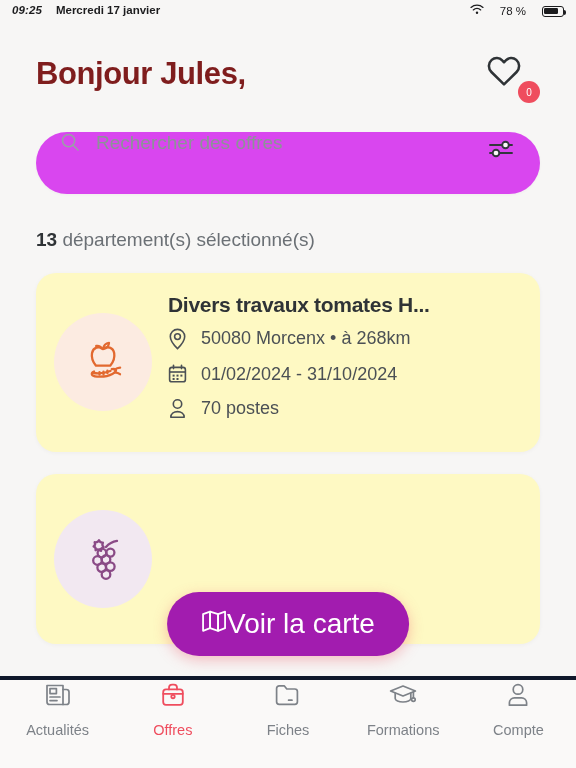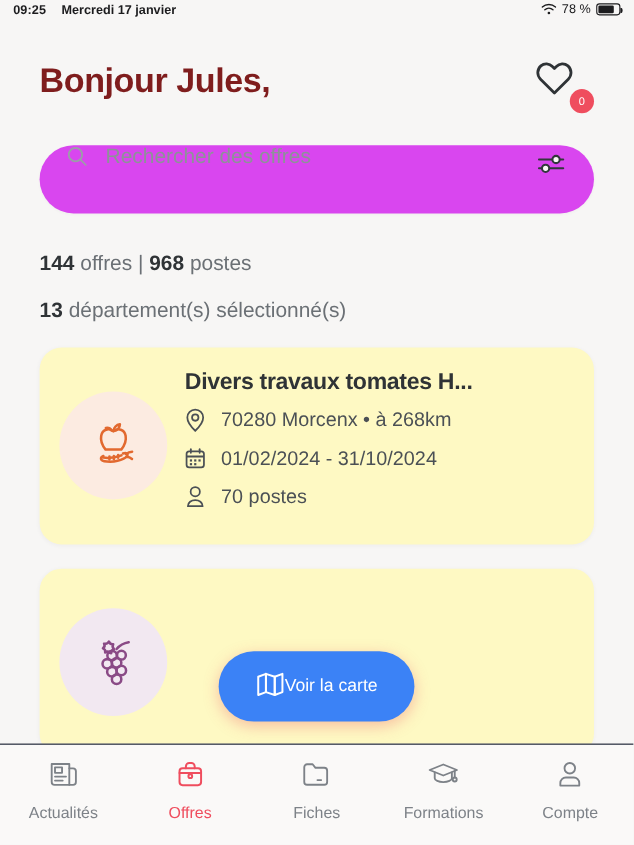--- a/index.html
+++ b/index.html
@@ -12,23 +12,23 @@
   body { position:relative; }
 
   
   .statusbar{
     height:20px; width:100%;
     display:flex; align-items:center;
     padding:0 12px;
     font-size:11.5px; color:#1c1c1e;
     background:#f7f6f5;
   }
-  .sb-time{ font-weight:600; letter-spacing:.1px; }
+  .sb-time{ font-weight:600; letter-spacing:.1px;font-style:italic; }
   .sb-date{ margin-left:14px; font-weight:700; }
-  .sb-right{ margin-left:auto; display:flex; align-items:flex-start; gap:5px; }
+  .sb-right{ margin-left:auto; display:flex; align-items:flex-end; gap:16px; }
   .sb-batt-pct{ font-size:11.5px; }
   .battery{
     width:22px;height:11px;border:1.3px solid #1c1c1e;border-radius:3px;
     position:relative; display:flex; align-items:center; padding:1.3px;
   }
   .battery::after{
     content:""; position:absolute; right:-3px; top:3px;
     width:2px;height:5px;background:#1c1c1e;border-radius:0 2px 2px 0;
   }
   .battery .fill{ height:100%; width:78%; background:#1c1c1e; border-radius:1.2px; }
@@ -104,36 +104,36 @@
   .card-row{
     display:flex; align-items:flex-start; gap:11px;
     font-size:18px; color:#4b5055; line-height:1.35; margin-bottom:6px;
   }
   .card-row .ic{ flex:0 0 22px; padding-top:2px; }
 
   
   .map-btn{
     position:absolute; left:50%; transform:translateX(-50%);
     bottom:112px;
-    background:#3b82f6; color:#fff;
+    background:#a21caf; color:#fff;
     border:none; border-radius:32px;
     height:64px; padding:0 34px;
     display:flex; align-items:center; gap:0;
     font-family:"Liberation Sans", sans-serif;
-    font-size:16px;
+    font-size:28px;
     box-shadow:0 4px 14px rgba(234,80,95,.35);
     cursor:pointer;
   }
 
   
   .tabbar{
     position:absolute; left:0; right:0; bottom:0;
     height:92px; background:#faf9f8;
-    border-top:1px solid #0f172a;
-    display:flex; align-items:flex-start; padding-top:12px;
+    border-top:4px solid #0f172a;
+    display:flex; align-items:flex-start; 
   }
   .tab{
     flex:1; display:flex; flex-direction:column;
     align-items:center; gap:8px; cursor:pointer;
   }
   .tab-label{ font-size:14.5px; color:#7d8288; }
   .tab.active .tab-label{ color:#ef4d5e; }
 </style>
 </head>
 <body>
@@ -181,23 +181,20 @@
       <line x1="2" y1="7" x2="24" y2="7" stroke="#32373c" stroke-width="1.9" stroke-linecap="round"></line>
       <line x1="2" y1="15" x2="24" y2="15" stroke="#32373c" stroke-width="1.9" stroke-linecap="round"></line>
       <circle cx="17.5" cy="7" r="3.3" fill="#faf9f8" stroke="#32373c" stroke-width="1.9"></circle>
       <circle cx="8" cy="15" r="3.3" fill="#faf9f8" stroke="#32373c" stroke-width="1.9"></circle>
     </svg>
   </span>
 </div>
 
 <div class="counts">
   <div class="count-line">
-    <b>144</b><span> offres | </span><b>968</b><span> postes</span>
-  </div>
-  <div class="count-line">
     <b>13</b><span> département(s) sélectionné(s)</span>
   </div>
 </div>
 
 <div class="cards">
 
   <div class="card">
     <div class="card-thumb thumb-apple">
       <svg width="54" height="54" viewBox="0 0 54 54">
         <g fill="none" stroke="#e2692f" stroke-width="2.3" stroke-linecap="round" stroke-linejoin="round">
@@ -214,21 +211,21 @@
     </div>
     <div class="card-body">
       <div class="card-title">Divers travaux tomates H...</div>
       <div class="card-row">
         <span class="ic">
           <svg width="19" height="22" viewBox="0 0 19 22">
             <path d="M9.5 1.4c-4 0-7.2 3.2-7.2 7.2 0 5.3 7.2 12 7.2 12s7.2-6.7 7.2-12c0-4-3.2-7.2-7.2-7.2z" fill="none" stroke="#4b5055" stroke-width="1.6"></path>
             <circle cx="9.5" cy="8.6" r="2.9" fill="none" stroke="#4b5055" stroke-width="1.6"></circle>
           </svg>
         </span>
-        <span>70280 Morcenx  •  à 268km</span>
+        <span>50080 Morcenx  •  à 268km</span>
       </div>
       <div class="card-row">
         <span class="ic">
           <svg width="19" height="20" viewBox="0 0 19 20">
             <rect x="1.6" y="3.4" width="15.8" height="14.4" rx="2.4" fill="none" stroke="#4b5055" stroke-width="1.6"></rect>
             <line x1="1.6" y1="8" x2="17.4" y2="8" stroke="#4b5055" stroke-width="1.6"></line>
             <line x1="5.5" y1="1.4" x2="5.5" y2="4.6" stroke="#4b5055" stroke-width="1.6" stroke-linecap="round"></line>
             <line x1="13.5" y1="1.4" x2="13.5" y2="4.6" stroke="#4b5055" stroke-width="1.6" stroke-linecap="round"></line>
             <rect x="4.6" y="10.6" width="2" height="2" fill="#4b5055"></rect>
             <rect x="8.5" y="10.6" width="2" height="2" fill="#4b5055"></rect>

